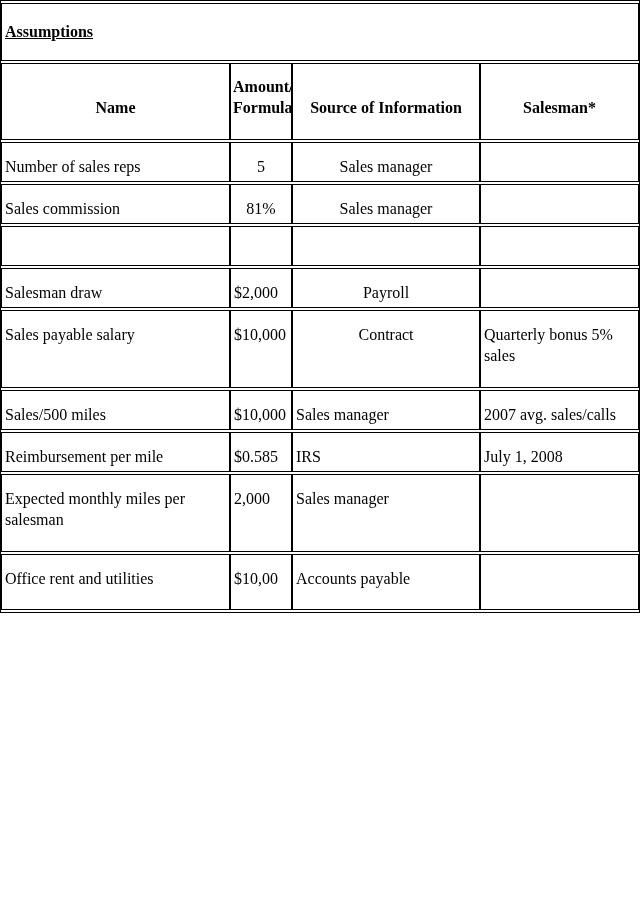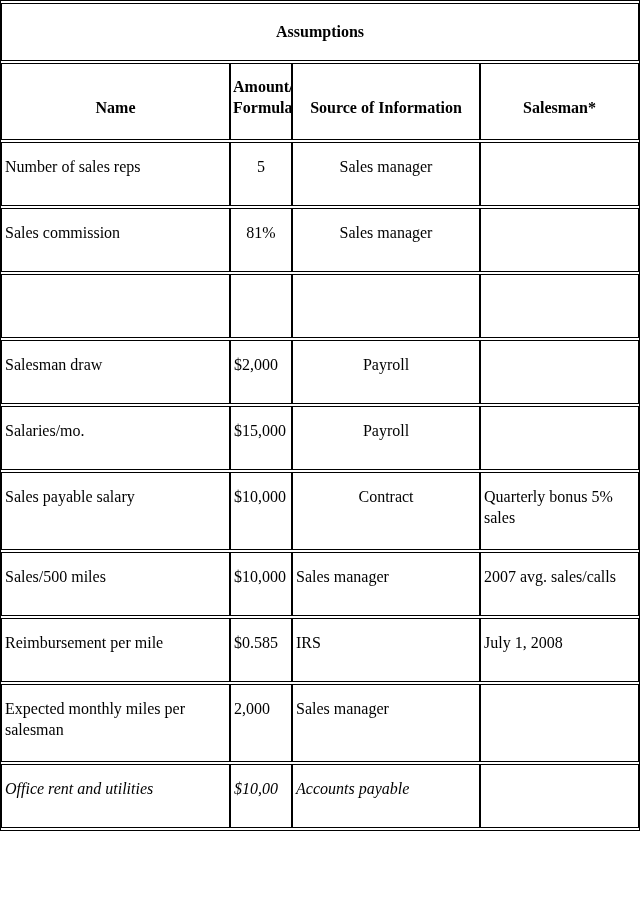--- a/index.html
+++ b/index.html
@@ -25,44 +25,44 @@
   }
   table.assumptions td,
   table.assumptions th {
     border: 1px solid #000000;
     overflow: hidden;
     background: #ffffff;
   }
   
   td.title-cell {
     font-weight: bold;
-    text-align: center;
     vertical-align: middle;
-    padding: 15px;
+    padding: 3px;
+    text-decoration: underline;
   }
   
   table.assumptions th {
     font-weight: bold;
     text-align: center;
     vertical-align: bottom;
     padding: 2px 2px 20px 2px;
     white-space: pre-line;
   }
   
   table.assumptions td.data {
     vertical-align: baseline;
     padding: 14px 3px 2px 3px;
   }
   .al { text-align: left; }
   .ac { text-align: center; }
   tr.h-title  { height: 58px; }
   tr.h-header { height: 77px; }
-  tr.h-std    { height: 64px; }
+  tr.h-std    { height: 40px; }
   tr.h-tall   { height: 78px; }
-  tr.h-short  { height: 64px; font-style: italic; }
+  tr.h-short  { height: 56px; }
   tr.h-last   { height: 62px; }
 </style>
 </head>
 <body>
 
 <div class="page">
   <table class="assumptions">
     <colgroup>
       <col style="width:229px">
       <col style="width:62px">
@@ -102,26 +102,20 @@
         <td class="data al"></td>
       </tr>
 
       <tr class="h-std">
         <td class="data al">Salesman draw</td>
         <td class="data al">$2,000</td>
         <td class="data ac">Payroll</td>
         <td class="data al"></td>
       </tr>
 
-      <tr class="h-std">
-        <td class="data al">Salaries/mo.</td>
-        <td class="data al">$15,000</td>
-        <td class="data ac">Payroll</td>
-        <td class="data al"></td>
-      </tr>
 
       <tr class="h-tall">
         <td class="data al">Sales payable salary</td>
         <td class="data al">$10,000</td>
         <td class="data ac">Contract</td>
         <td class="data al">Quarterly bonus 5% sales</td>
       </tr>
 
 
       <tr class="h-std">

